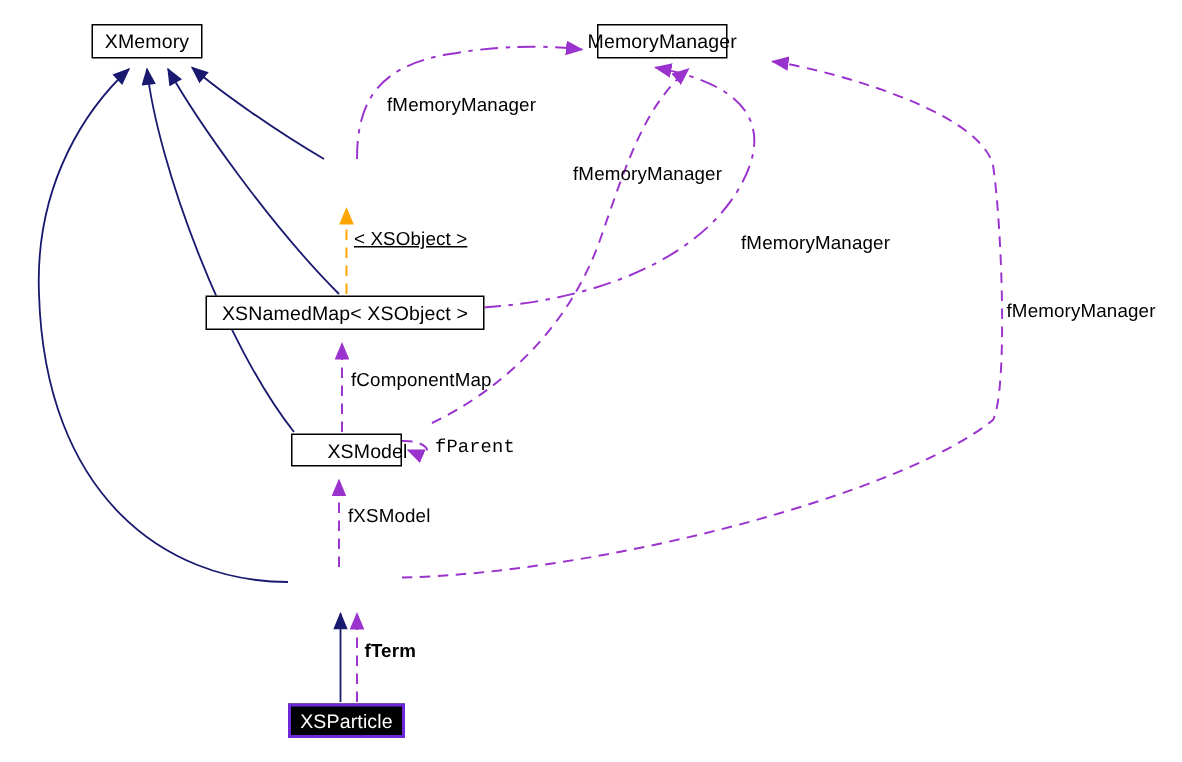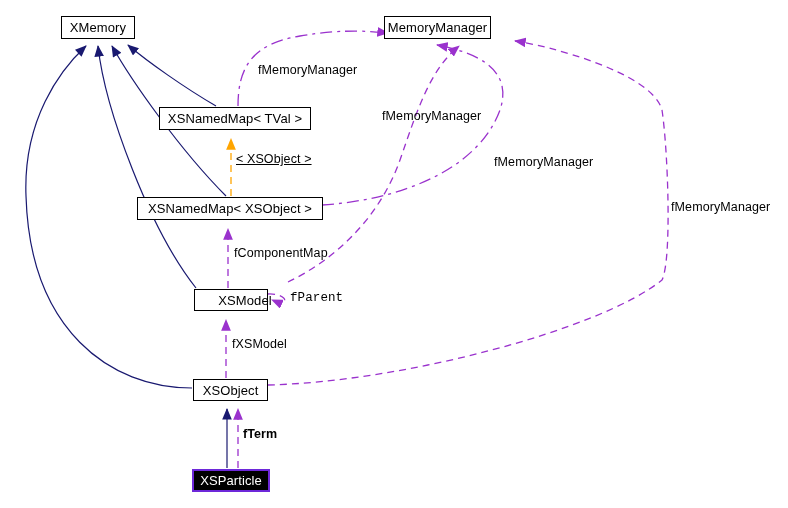--- a/index.html
+++ b/index.html
@@ -104,39 +104,33 @@
       <path d="M 288,282 C 330,262 378,222 400,160 C 418,108 430,70 459,46" marker-end="url(#arrow-purple)"></path>
 
       <path d="M 268,385 C 400,382 600,330 662,280 C 672,260 668,150 662,110 C 652,72 545,45 515,41" marker-end="url(#arrow-purple)"></path>
     </g>
   </svg>
 
   <div class="node" style="left:61px; top:16px; width:74px; height:23px;">
     <span>XMemory</span>
   </div>
 
-  <div class="node" style="left:384px; top:16px; width:107px; height:23px;">
+  <div class="node" style="left:398px; top:16px; width:87px; height:23px;">
     <span>MemoryManager</span>
   </div>
 
-  <div class="node" style="left:159px; top:107px; width:152px; height:23px;">
-    <span>XSNamedMap&lt; TVal &gt;</span>
-  </div>
 
   <div class="node" style="left:137px; top:197px; width:186px; height:23px;">
     <span>XSNamedMap&lt; XSObject &gt;</span>
   </div>
 
   <div class="node" style="left:194px; top:289px; width:74px; height:22px;padding-left:28px;">
     <span>XSModel</span>
   </div>
 
-  <div class="node" style="left:193px; top:379px; width:75px; height:22px;">
-    <span>XSObject</span>
-  </div>
 
   <div class="node current" style="left:192px; top:469px; width:78px; height:23px;">
     <span>XSParticle</span>
   </div>
 
   <div class="edge-label" style="left:258px; top:64px;">fMemoryManager</div>
 
   <div class="edge-label" style="left:382px; top:110px;">fMemoryManager</div>
 
   <div class="edge-label" style="left:494px; top:156px;">fMemoryManager</div>

